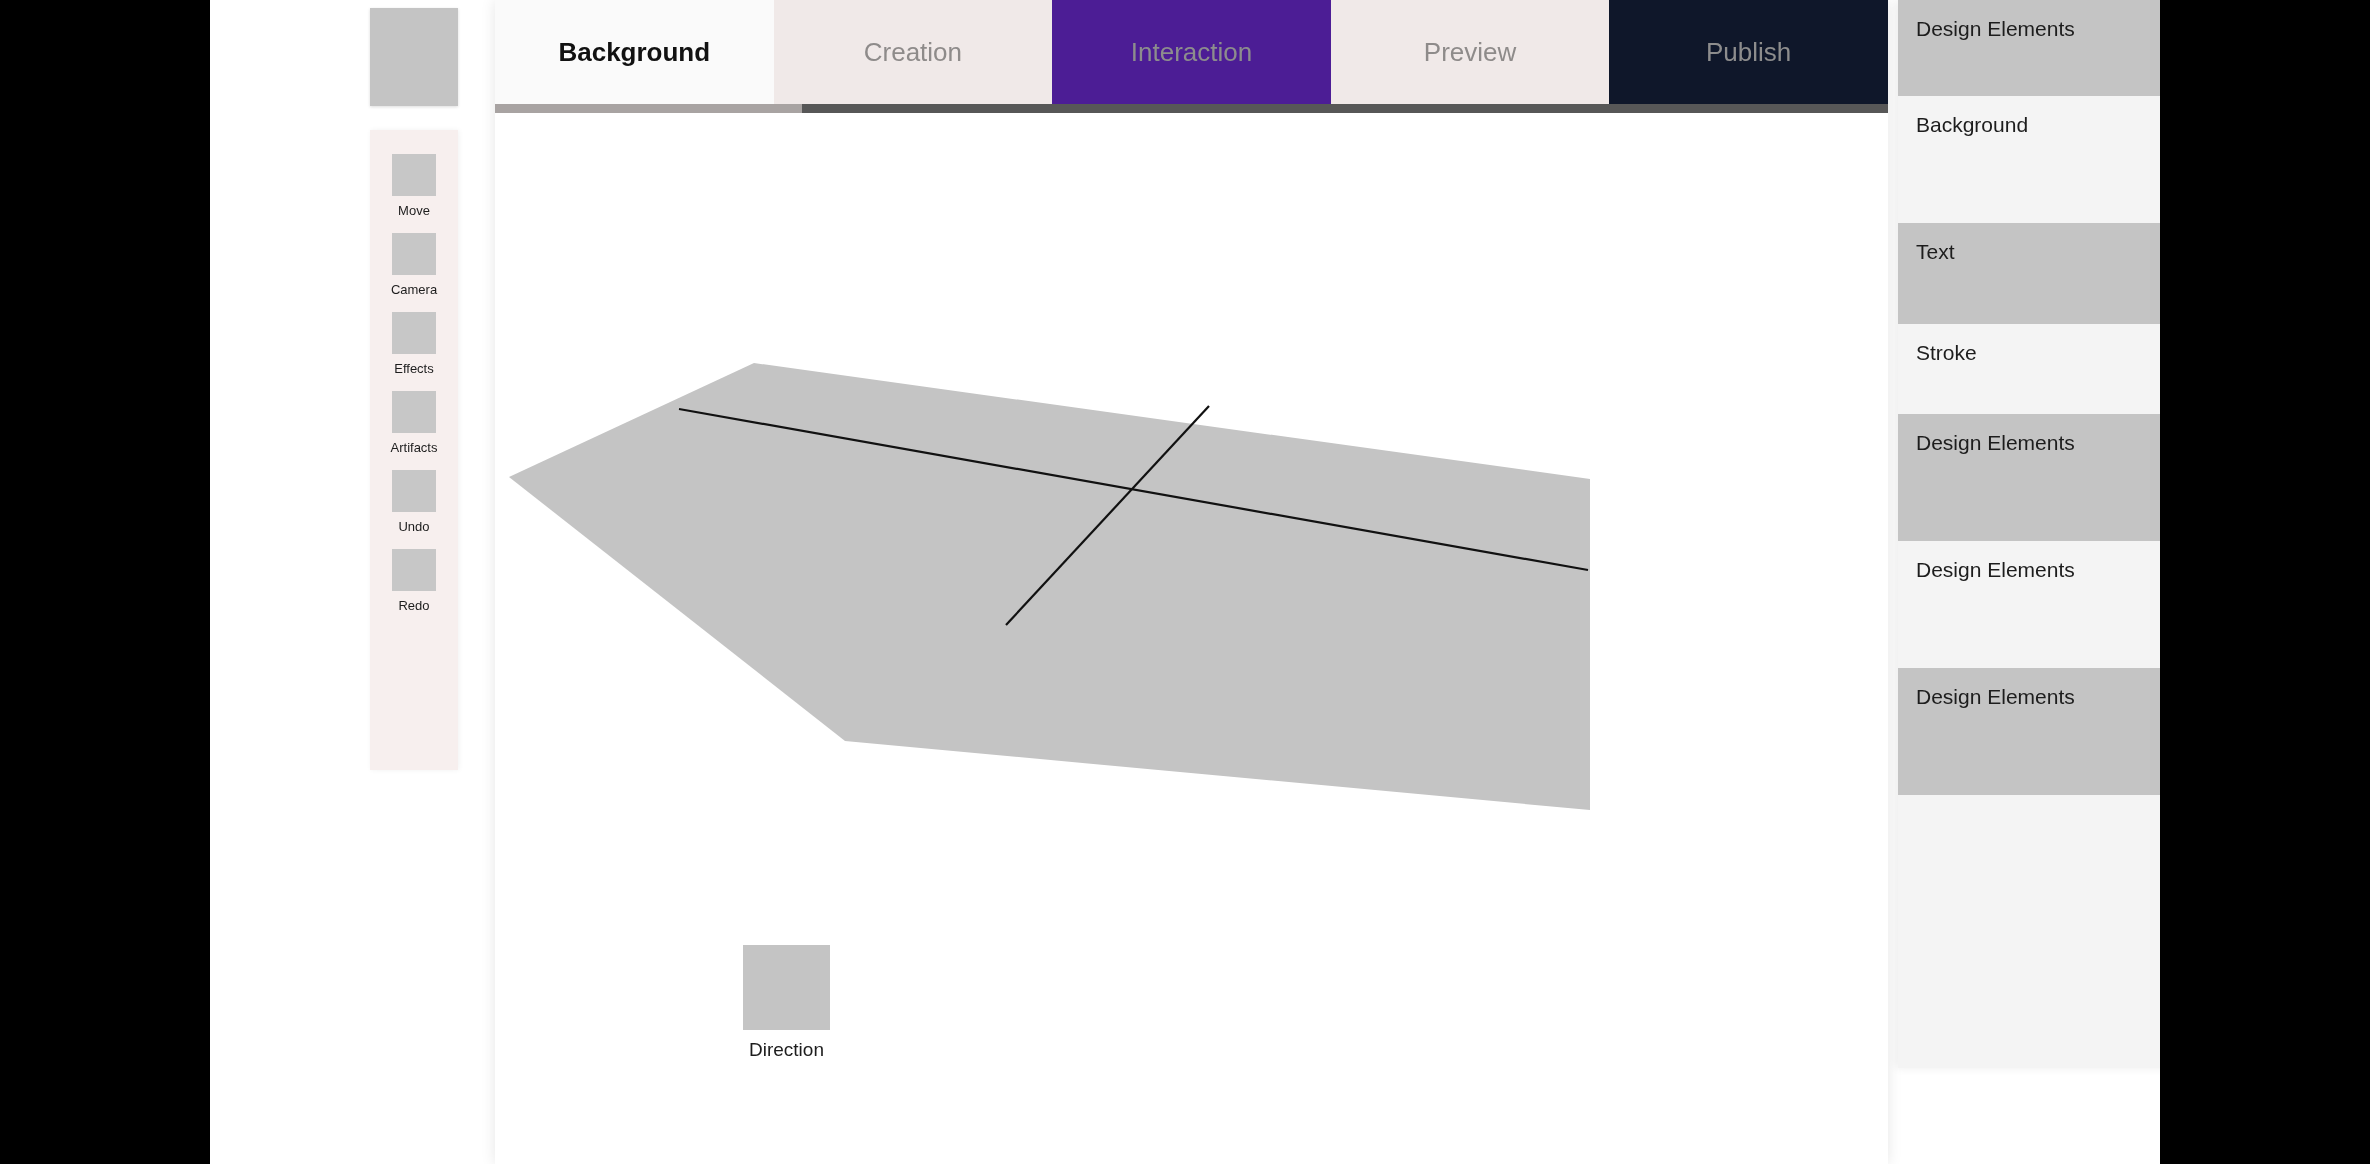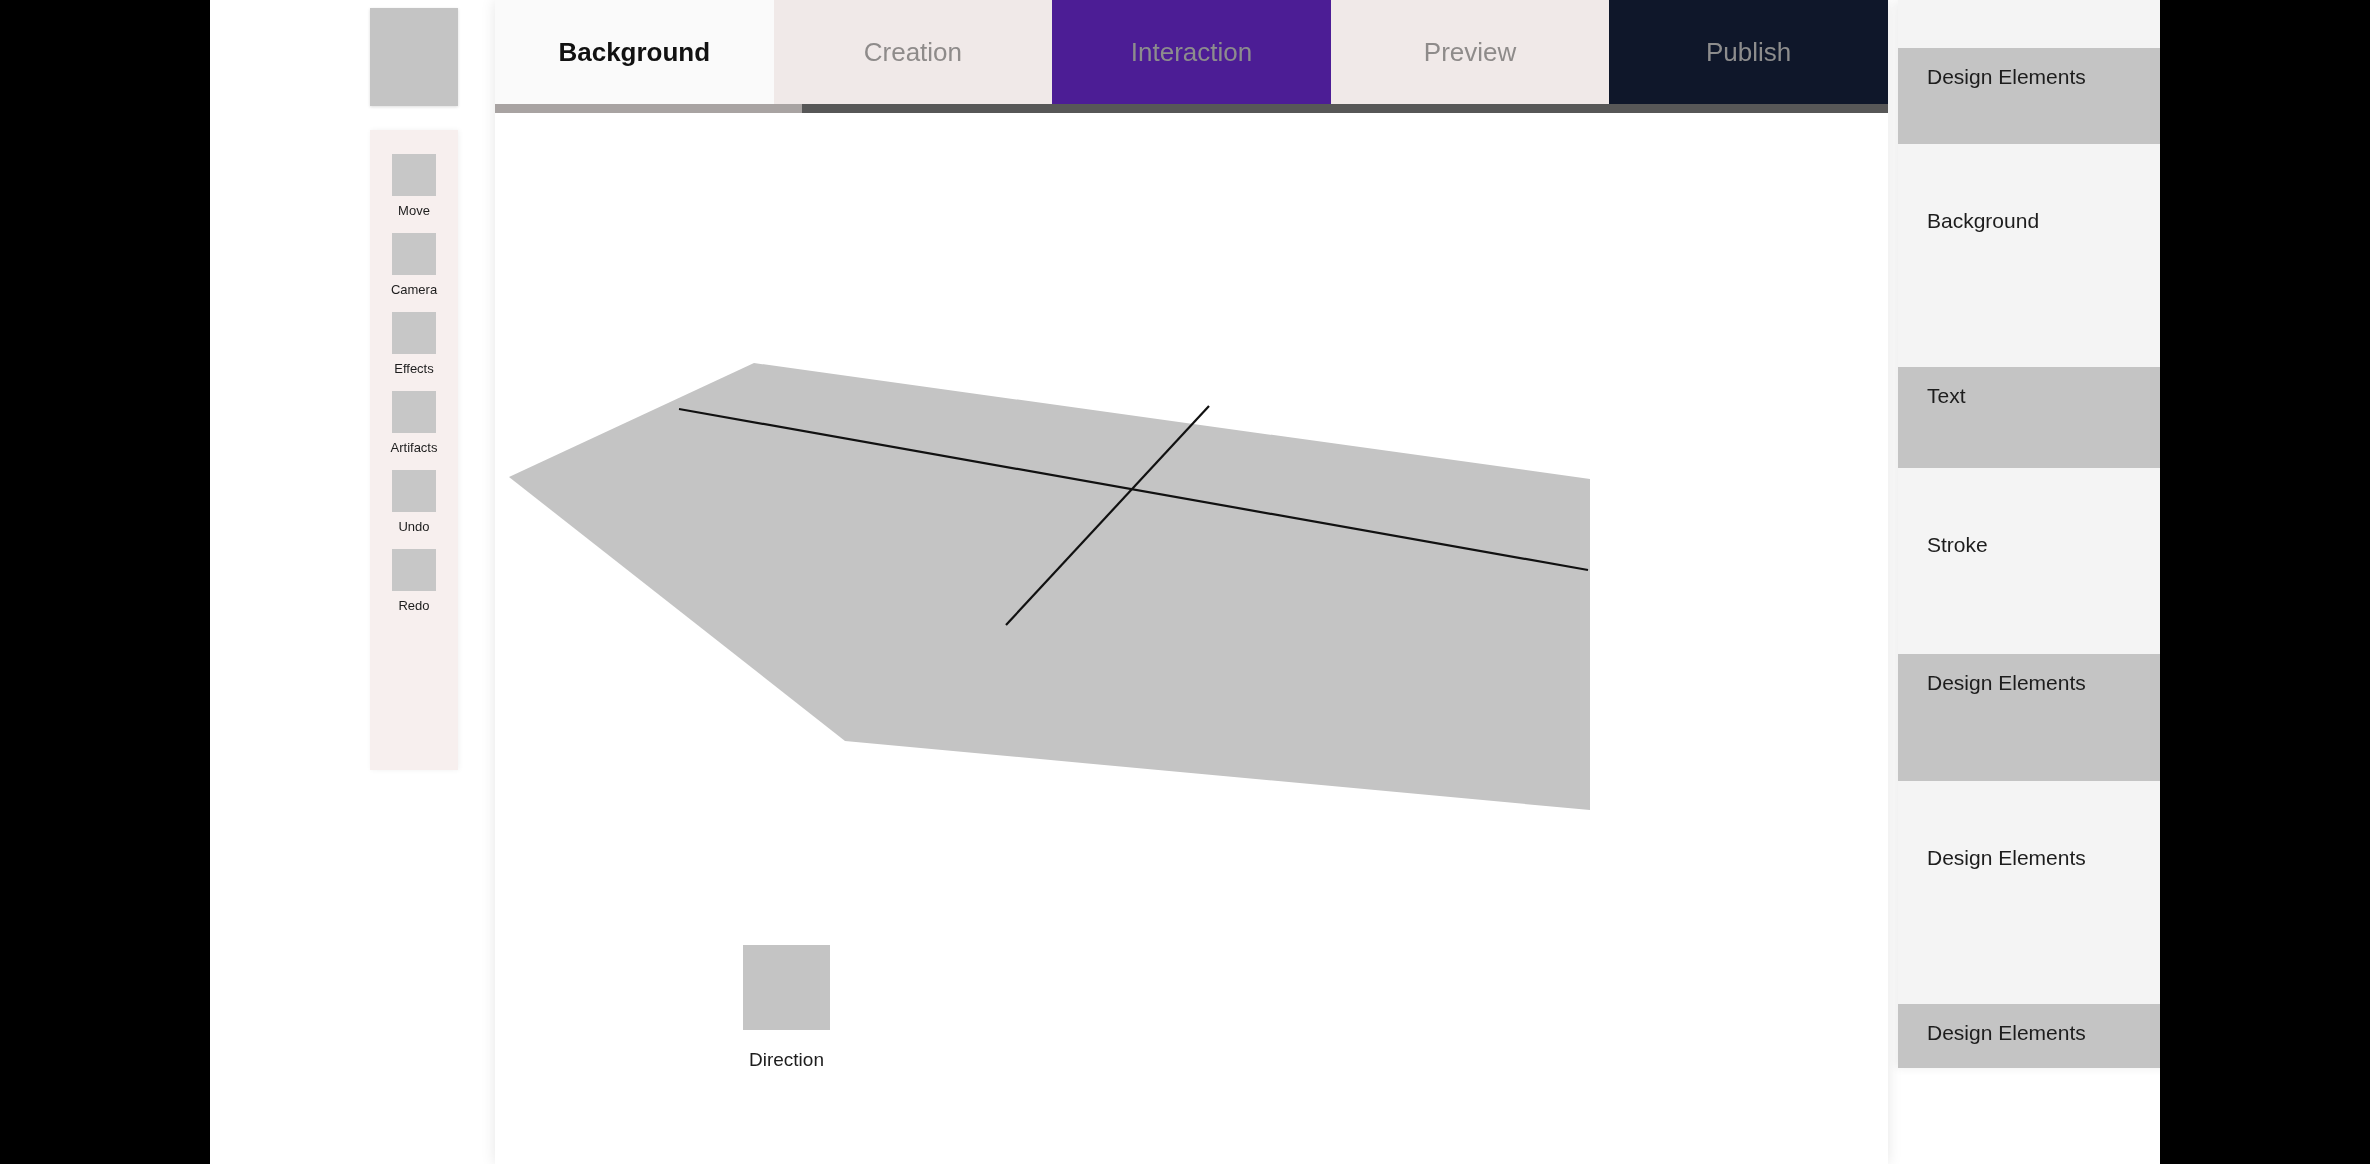--- a/index.html
+++ b/index.html
@@ -158,21 +158,20 @@
 
   
   .direction-control {
     position: absolute;
     left: 248px;
     top: 832px;
     display: flex;
     flex-direction: column;
     align-items: center;
     cursor: pointer;
-    gap: 10px;
   }
   .direction-swatch {
     width: 87px;
     height: 85px;
     background: #c4c4c4;
   }
   .direction-label {
     margin-top: 10px;
     font-size: 19px;
     color: #1d1d1d;
@@ -186,23 +185,22 @@
     top: 0;
     width: 313px;
     height: 1068px;
     background: #f4f4f4;
     box-shadow: -2px 0 9px rgba(0,0,0,0.07);
     overflow: hidden;
   }
   .layer-row {
     position: relative;
     box-sizing: border-box;
-    padding: 18px 0 0 29px;
+    padding: 18px 0 0 18px;
     cursor: pointer;
-    margin-top: 48px;
   }
   .layer-row.sel  { background: #c4c4c4; }
   .layer-row.unsel{ background: #f4f4f4; }
   .layer-label {
     font-size: 21px;
     color: #1d1d1d;
     line-height: 1;
   }
 </style>
 </head>

